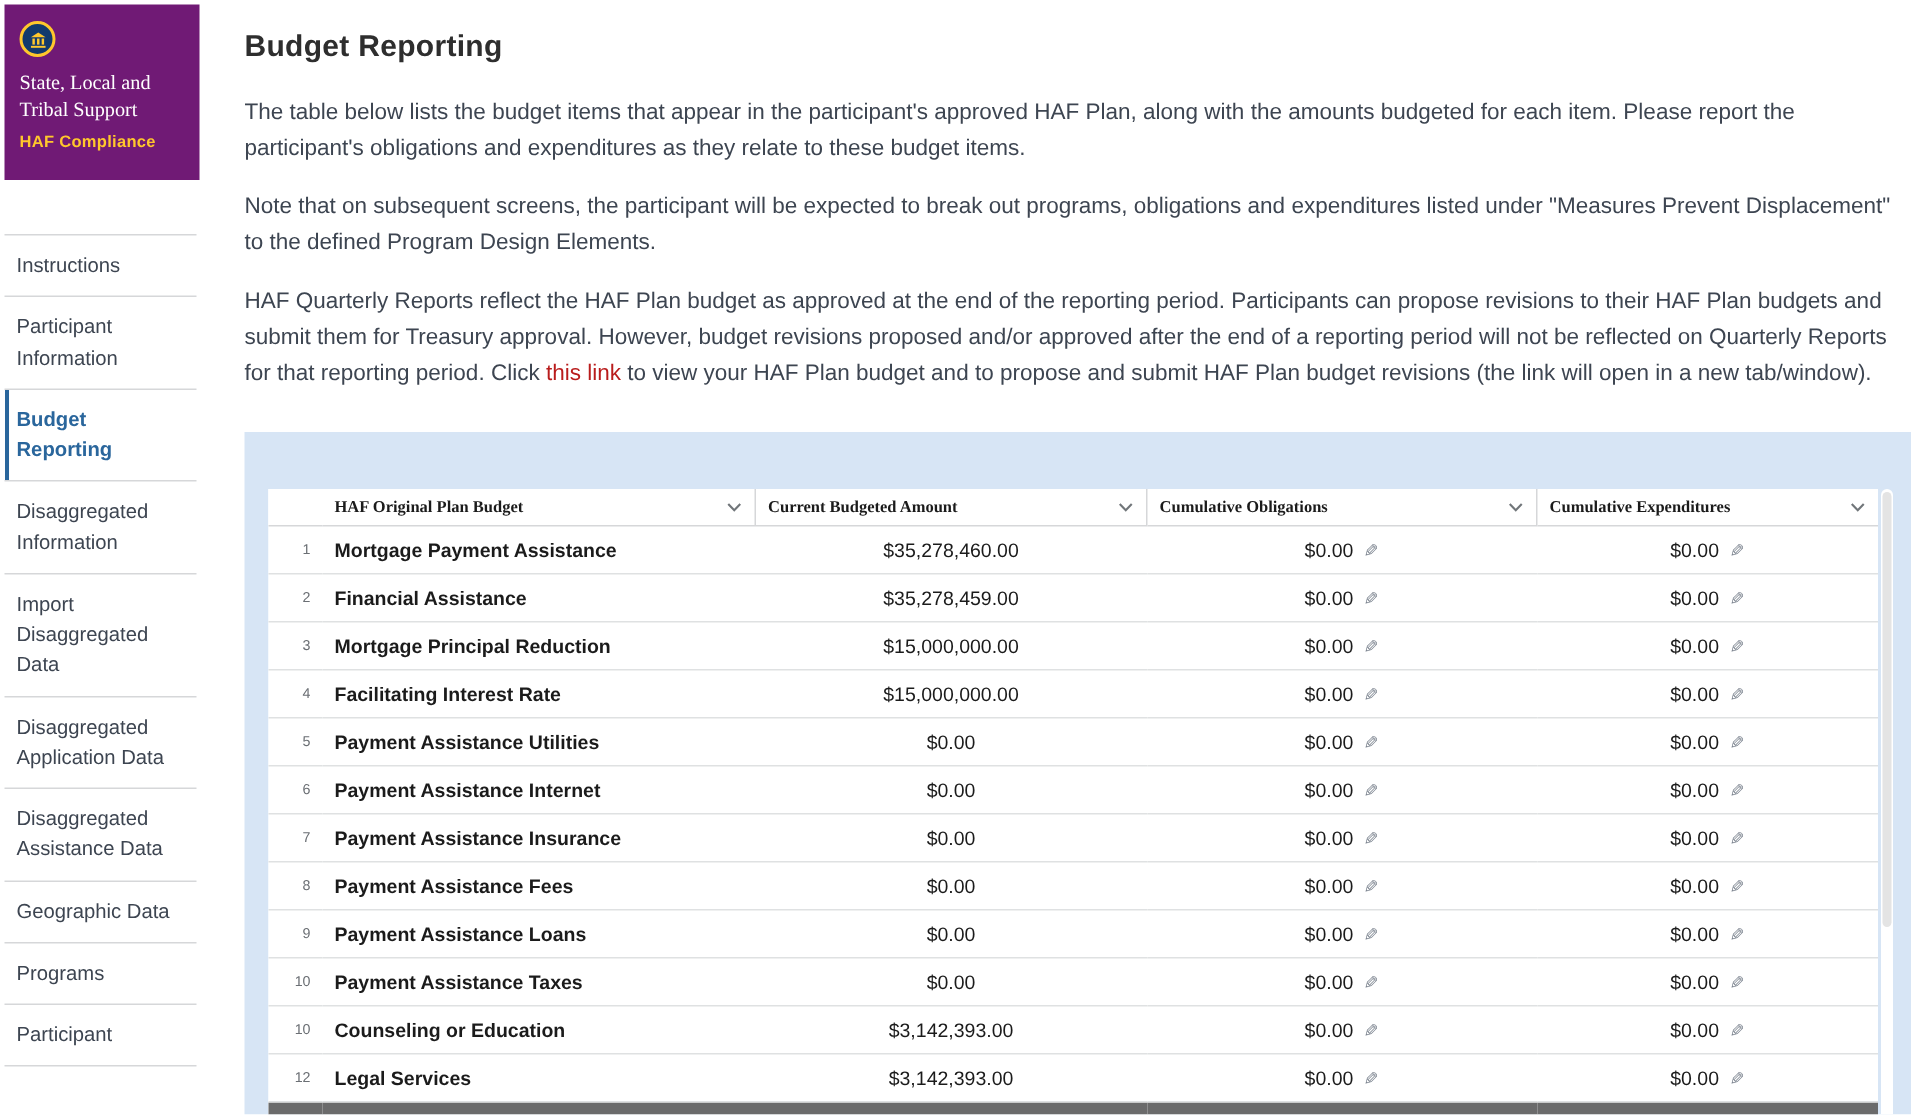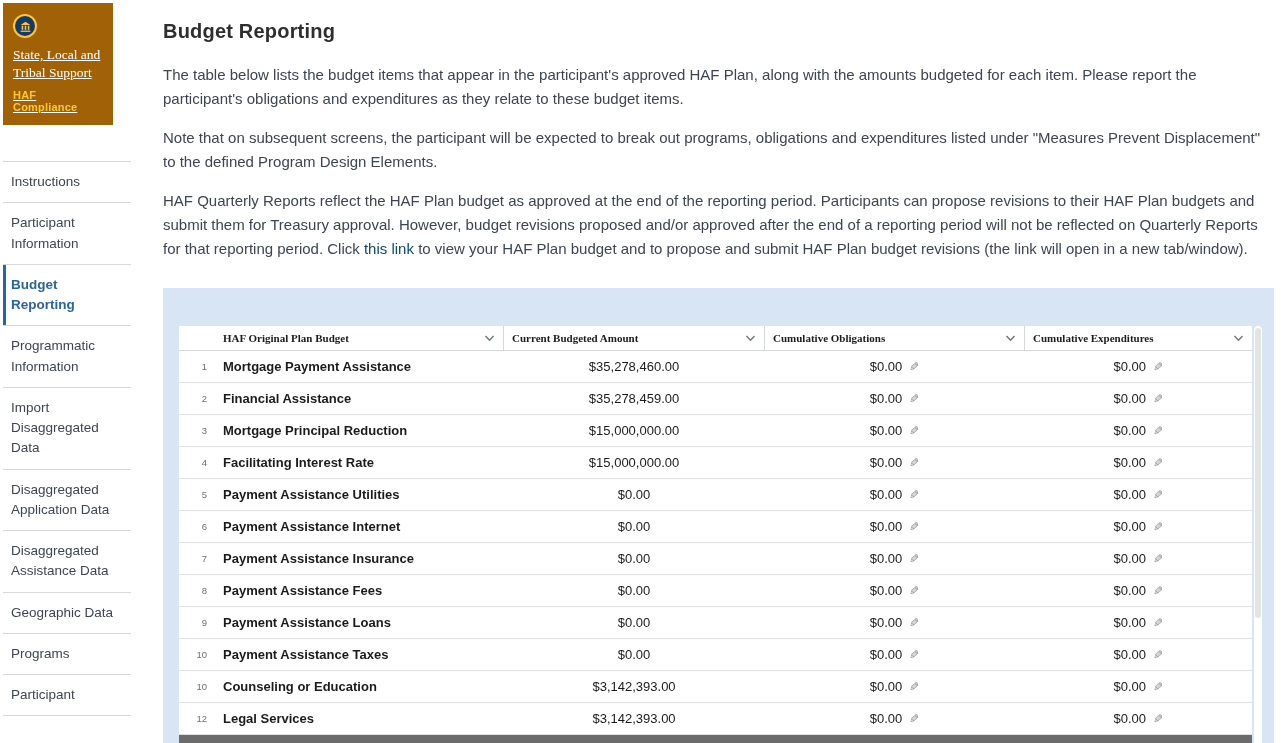--- a/index.html
+++ b/index.html
@@ -8,24 +8,23 @@
     width: 1281px; height: 743px; overflow: hidden;
     background: #ffffff;
     font-family: "Liberation Sans", "DejaVu Sans", sans-serif;
     color: #3d4551;
   }
   .app { display: flex; width: 100%; height: 100%; }
 
   
   .sidebar { flex: 0 0 133px; width: 133px; padding: 3px 0 0 3px; }
   .brand {
-    width: 110px; min-height: 117px;
-    background: #a16207; color: #fff;
+    width: 130px; min-height: 117px;
+    background: #701a75; color: #fff;
     padding: 11px 10px 12px 10px;
-    text-decoration: underline;
   }
   .seal {
     width: 24px; height: 24px; border-radius: 50%;
     background: #123a6d; border: 2px solid #ffc72c;
     display: flex; align-items: center; justify-content: center;
     margin-bottom: 8px;
   }
   .brand-title {
     font-family: "Liberation Serif", "DejaVu Serif", serif;
     font-size: 13.5px; line-height: 1.3; color: #ffffff;
@@ -46,21 +45,21 @@
     box-shadow: inset 3px 0 0 #2a669c;
   }
 
   
   .main { flex: 1; padding: 18px 7px 0 30px; overflow: hidden; }
   .page-title {
     font-size: 20px; font-weight: 700; color: #2e2e2e;
     margin: 2px 0 20px 0; letter-spacing: .2px;
   }
   .para { font-size: 15px; line-height: 1.6; margin: 0 0 15px 0; color: #3d4551; }
-  .link { color: #0c4a6e; cursor: pointer; text-decoration: none; }
+  .link { color: #b91c1c; cursor: pointer; text-decoration: none; }
 
   
   .panel {
     margin-top: 27px; background: #d7e5f5;
     padding: 38px 12px 30px 16px; height: 470px;
   }
   .table-area { display: flex; align-items: stretch; }
   .table-white { flex: 1; background: #ffffff; padding-bottom: 14px; }
   table { width: 100%; border-collapse: collapse; background: #fff; }
   col.c-num { width: 36px; }
@@ -121,21 +120,21 @@
           <rect x="2" y="13" width="12" height="1.6" fill="#ffc72c"></rect>
         </svg>
       </div>
       <div class="brand-title">State, Local and Tribal Support</div>
       <div class="brand-subtitle">HAF Compliance</div>
     </div>
     <nav class="nav" id="sidebar-nav">
         <a class="nav-item">Instructions</a>
         <a class="nav-item">Participant Information</a>
         <a class="nav-item active">Budget Reporting</a>
-        <a class="nav-item">Programmatic Information</a>
+        <a class="nav-item">Disaggregated Information</a>
         <a class="nav-item">Import Disaggregated Data</a>
         <a class="nav-item">Disaggregated Application Data</a>
         <a class="nav-item">Disaggregated Assistance Data</a>
         <a class="nav-item">Geographic Data</a>
         <a class="nav-item">Programs</a>
         <a class="nav-item">Participant</a>
       </nav>
   </aside>
 
   <main class="main">

